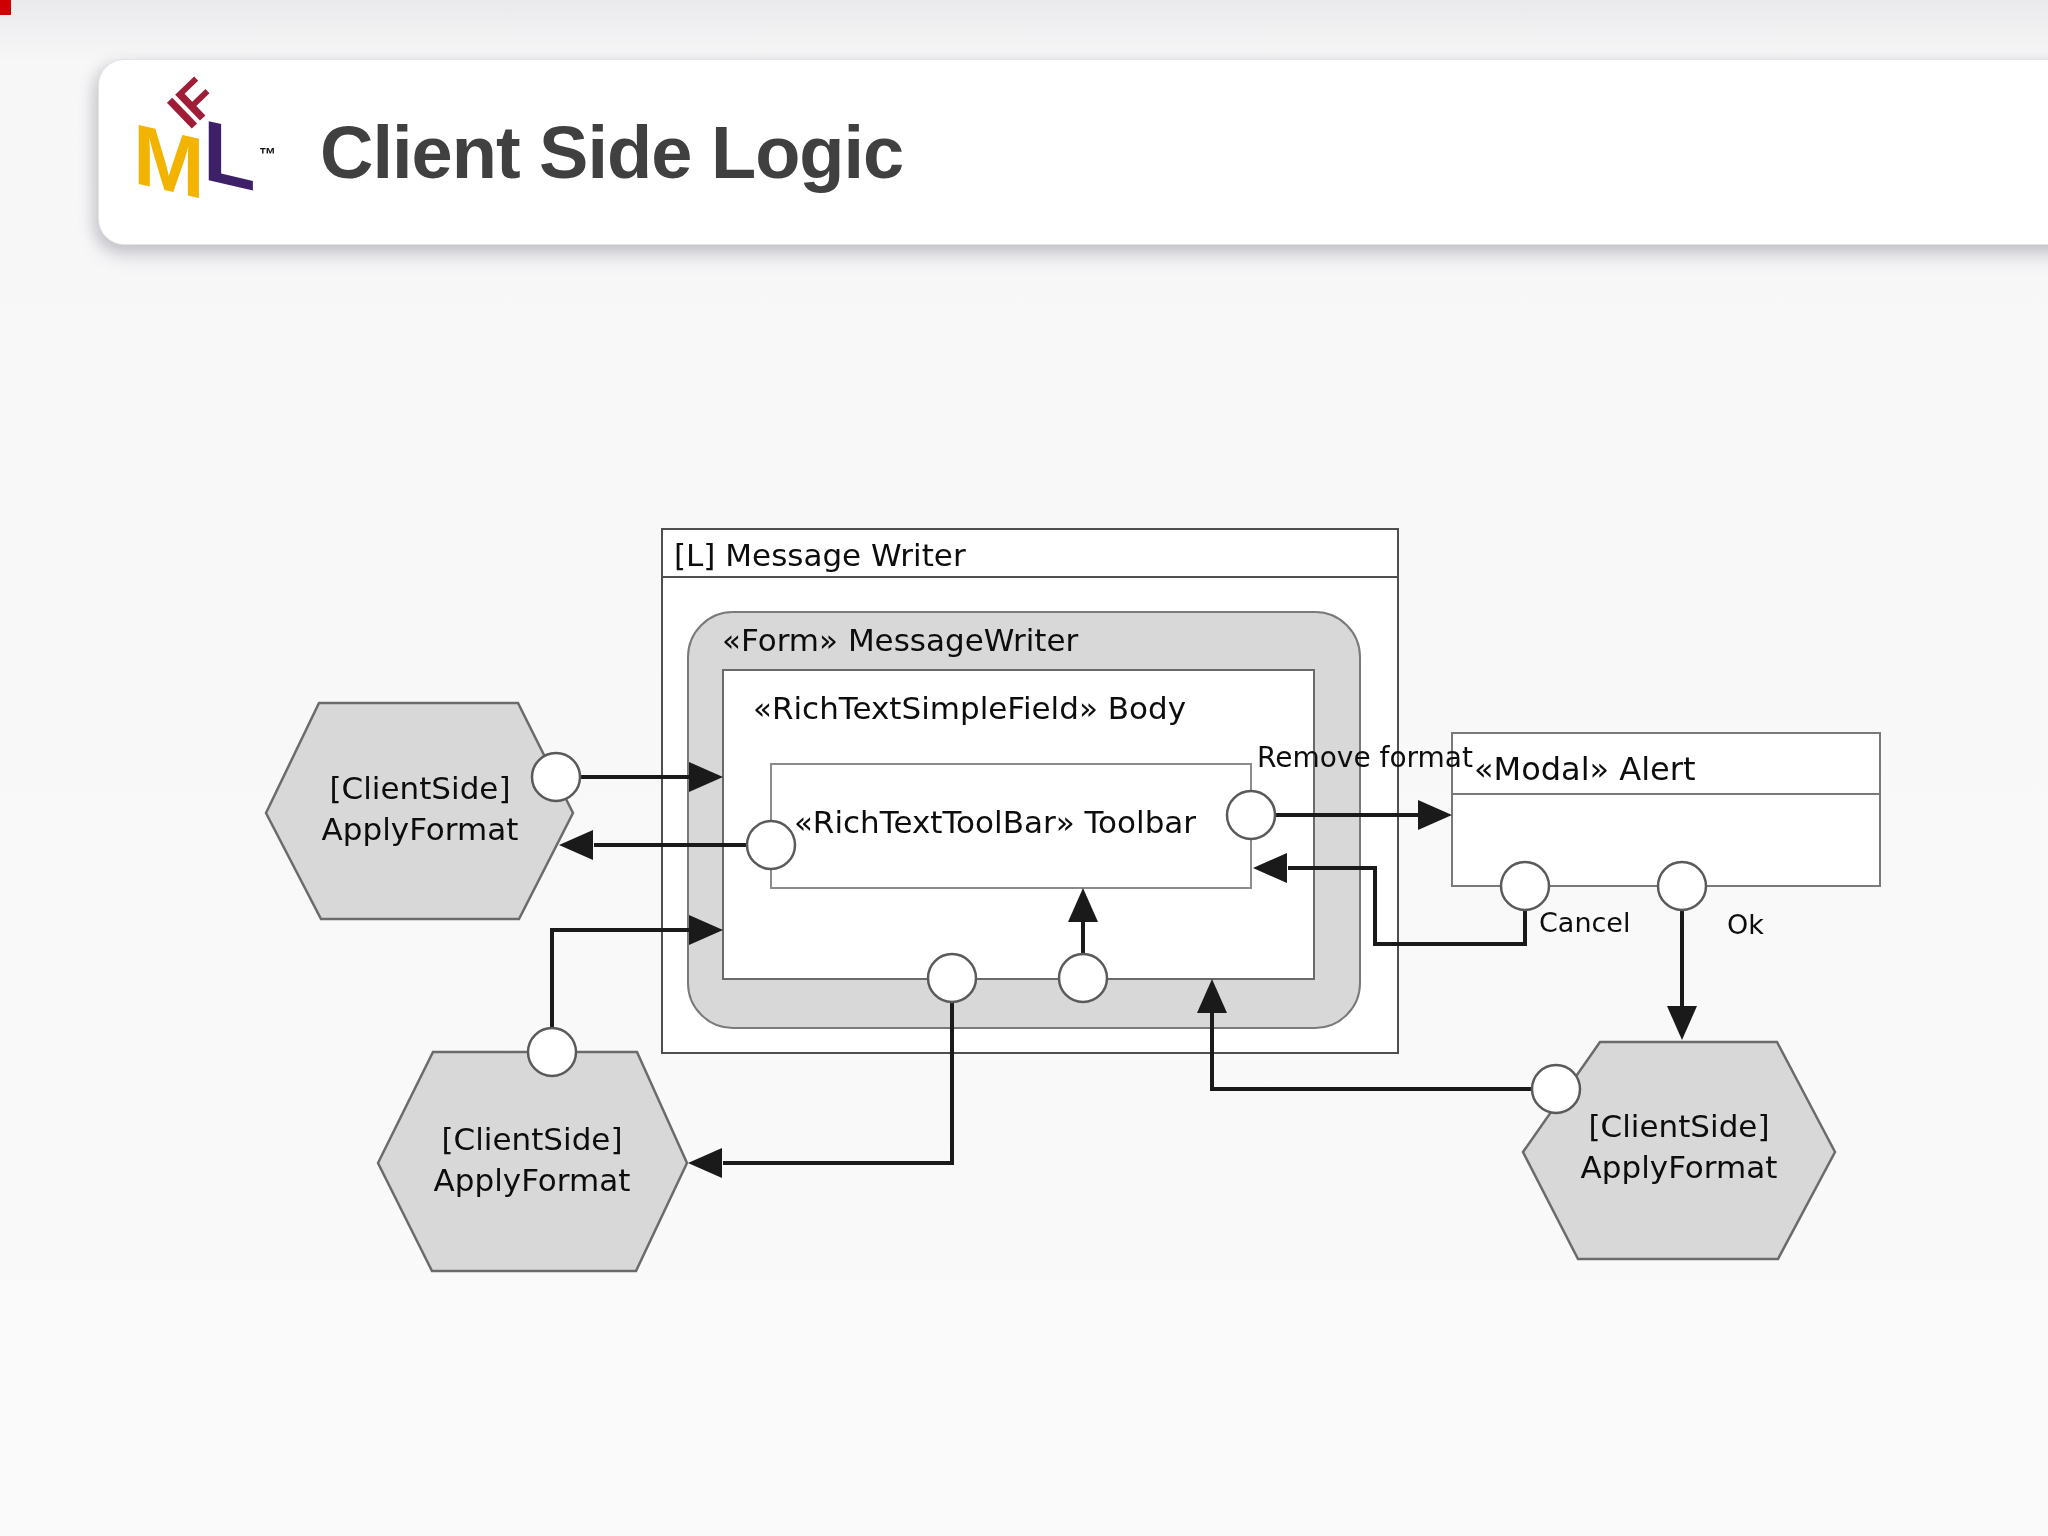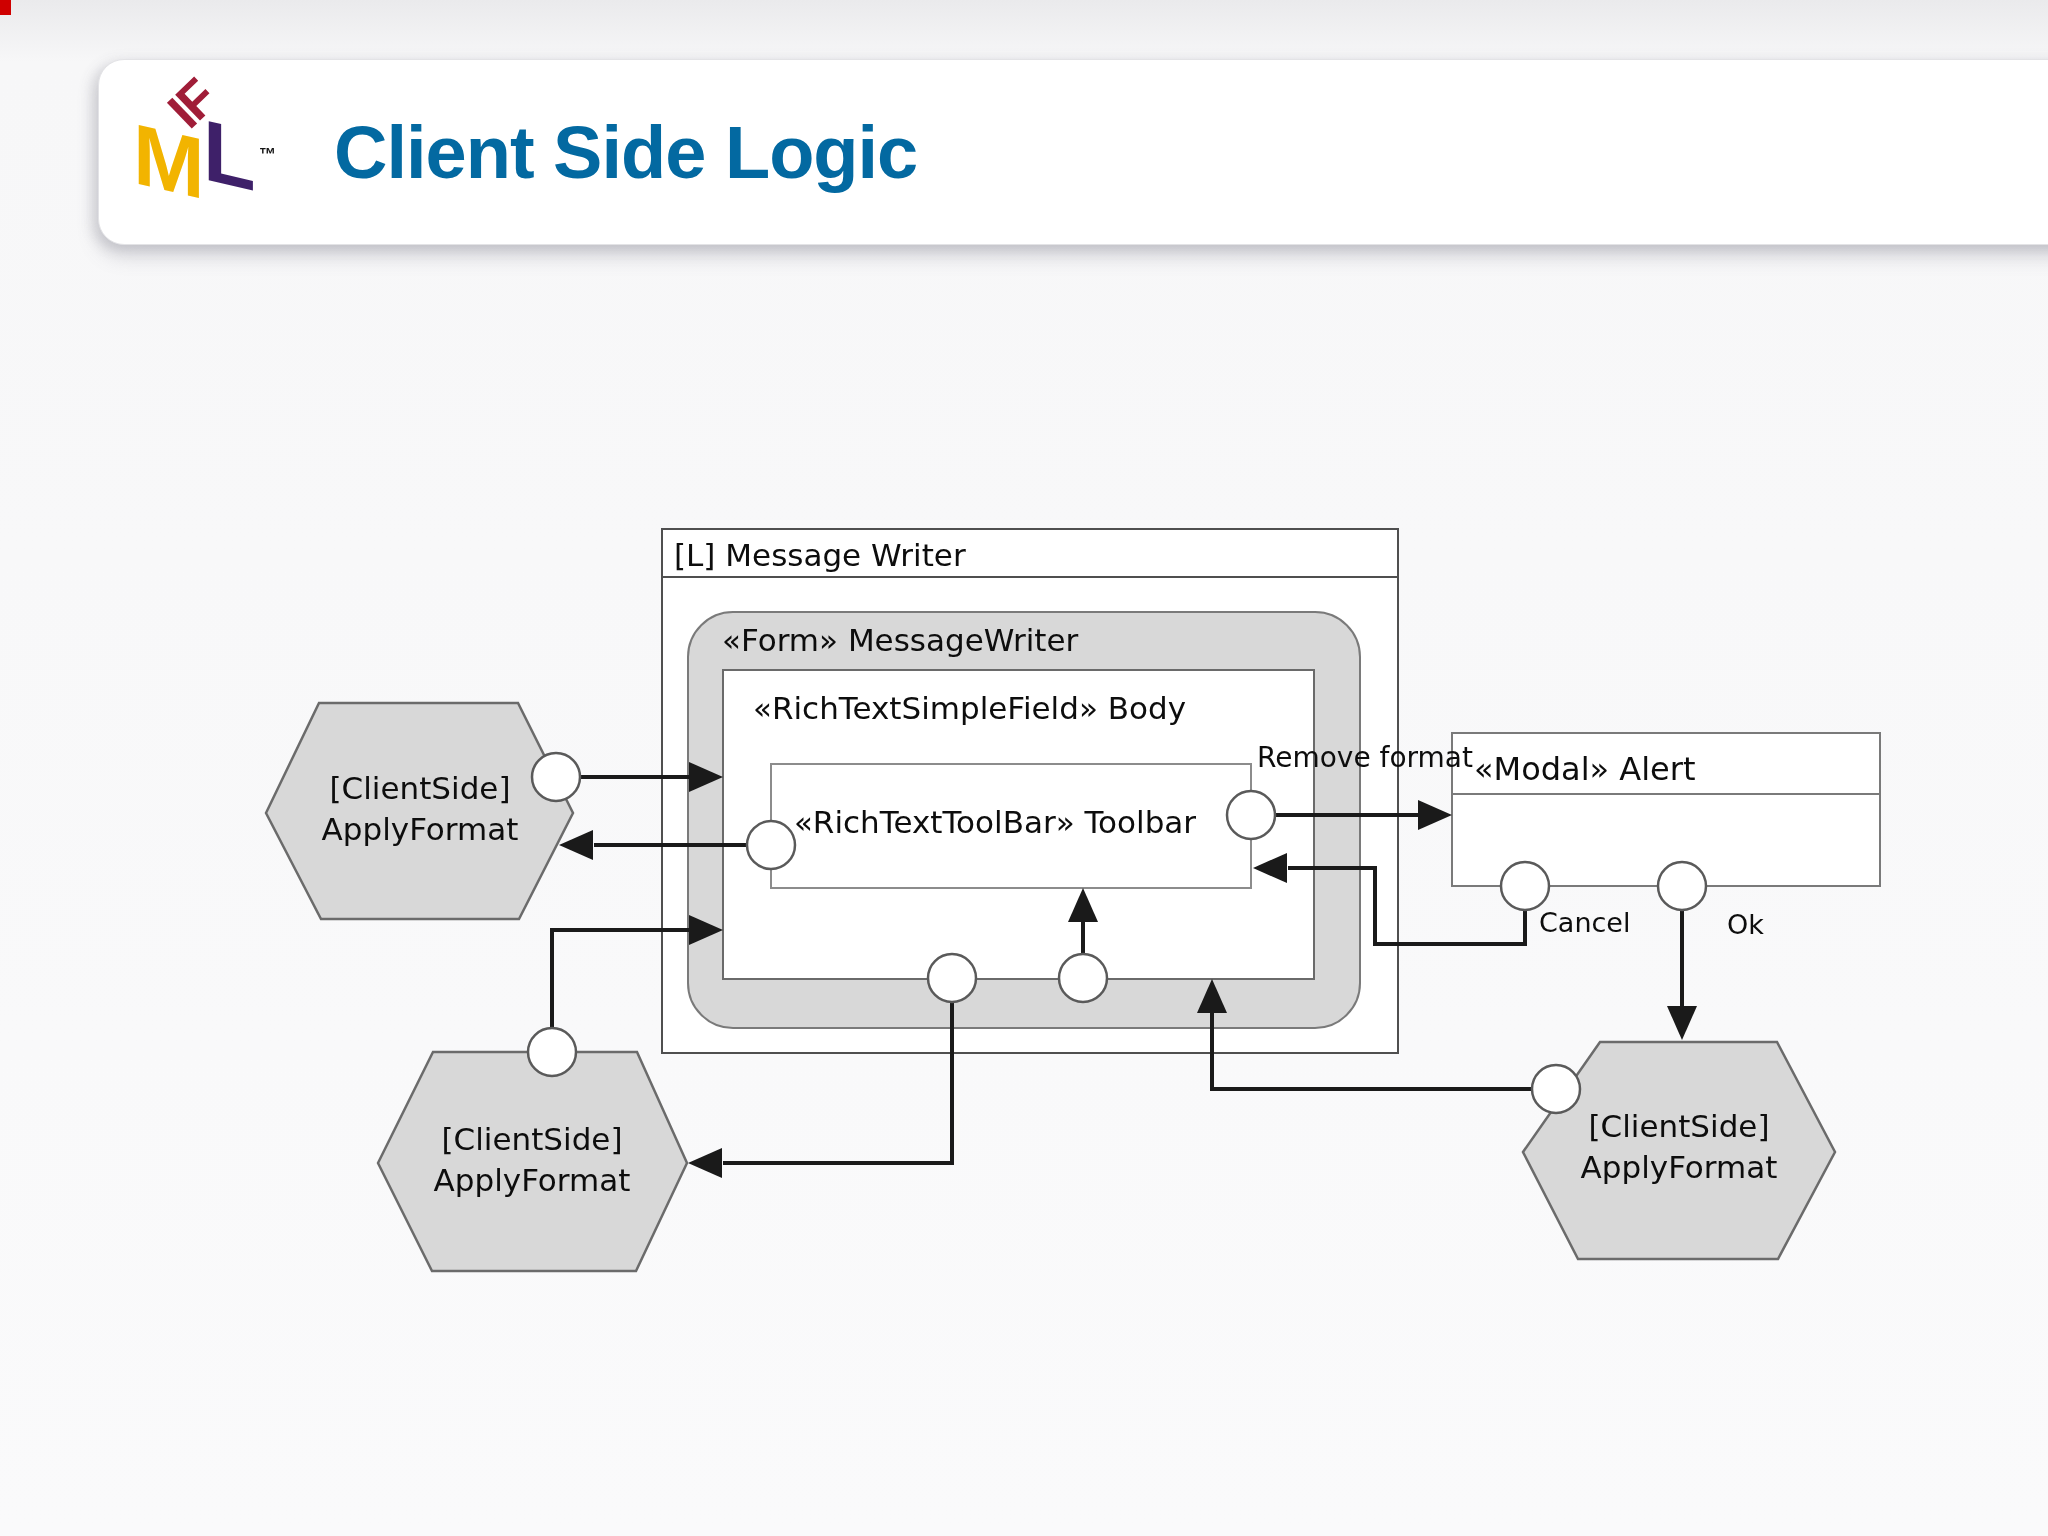--- a/index.html
+++ b/index.html
@@ -11,21 +11,21 @@
                background:#ffffff;border:1px solid #e3e3e6;
                border-radius:26px 26px 26px 26px;
                box-shadow:0 10px 20px rgba(110,110,125,.30), -6px 4px 12px rgba(120,120,135,.18);
                display:flex;align-items:center;padding-left:32px;box-sizing:border-box;}
   .logo{position:relative;width:184px;height:160px;flex:0 0 auto;}
   .logo span{position:absolute;line-height:1;font-weight:800;}
   .logo-if{left:40px;top:6px;font-size:52px;color:#a01d38;transform:rotate(-44deg);letter-spacing:-3px;}
   .logo-m{left:2px;top:46px;font-size:86px;color:#f2b400;transform:skewY(13deg);}
   .logo-l{left:72px;top:40px;font-size:86px;color:#3e2069;transform:skewY(13deg);}
   .logo-tm{left:128px;top:74px;font-size:17px;color:#141414;font-weight:700;}
-  .page-title{font-size:74px;font-weight:700;color:#0369a1;letter-spacing:-1px;margin-left:19px;}
+  .page-title{font-size:74px;font-weight:700;color:#404040;letter-spacing:-1px;margin-left:5px;}
   svg{position:absolute;left:0;top:0;}
   svg text{font-family:"DejaVu Sans","Liberation Sans",sans-serif;fill:#0d0d0d;}
   .boxlabel{font-size:31px;}
   .smalllabel{font-size:27px;}
   .edge{stroke:#1a1a1a;stroke-width:4;fill:none;}
   .edge-head{fill:#1a1a1a;stroke:none;}
   .port{fill:#ffffff;stroke:#5a5a5a;stroke-width:2.5;}
   .hex{fill:#d8d8d8;stroke:#6b6b6b;stroke-width:2.5;}
 </style>
 </head>

